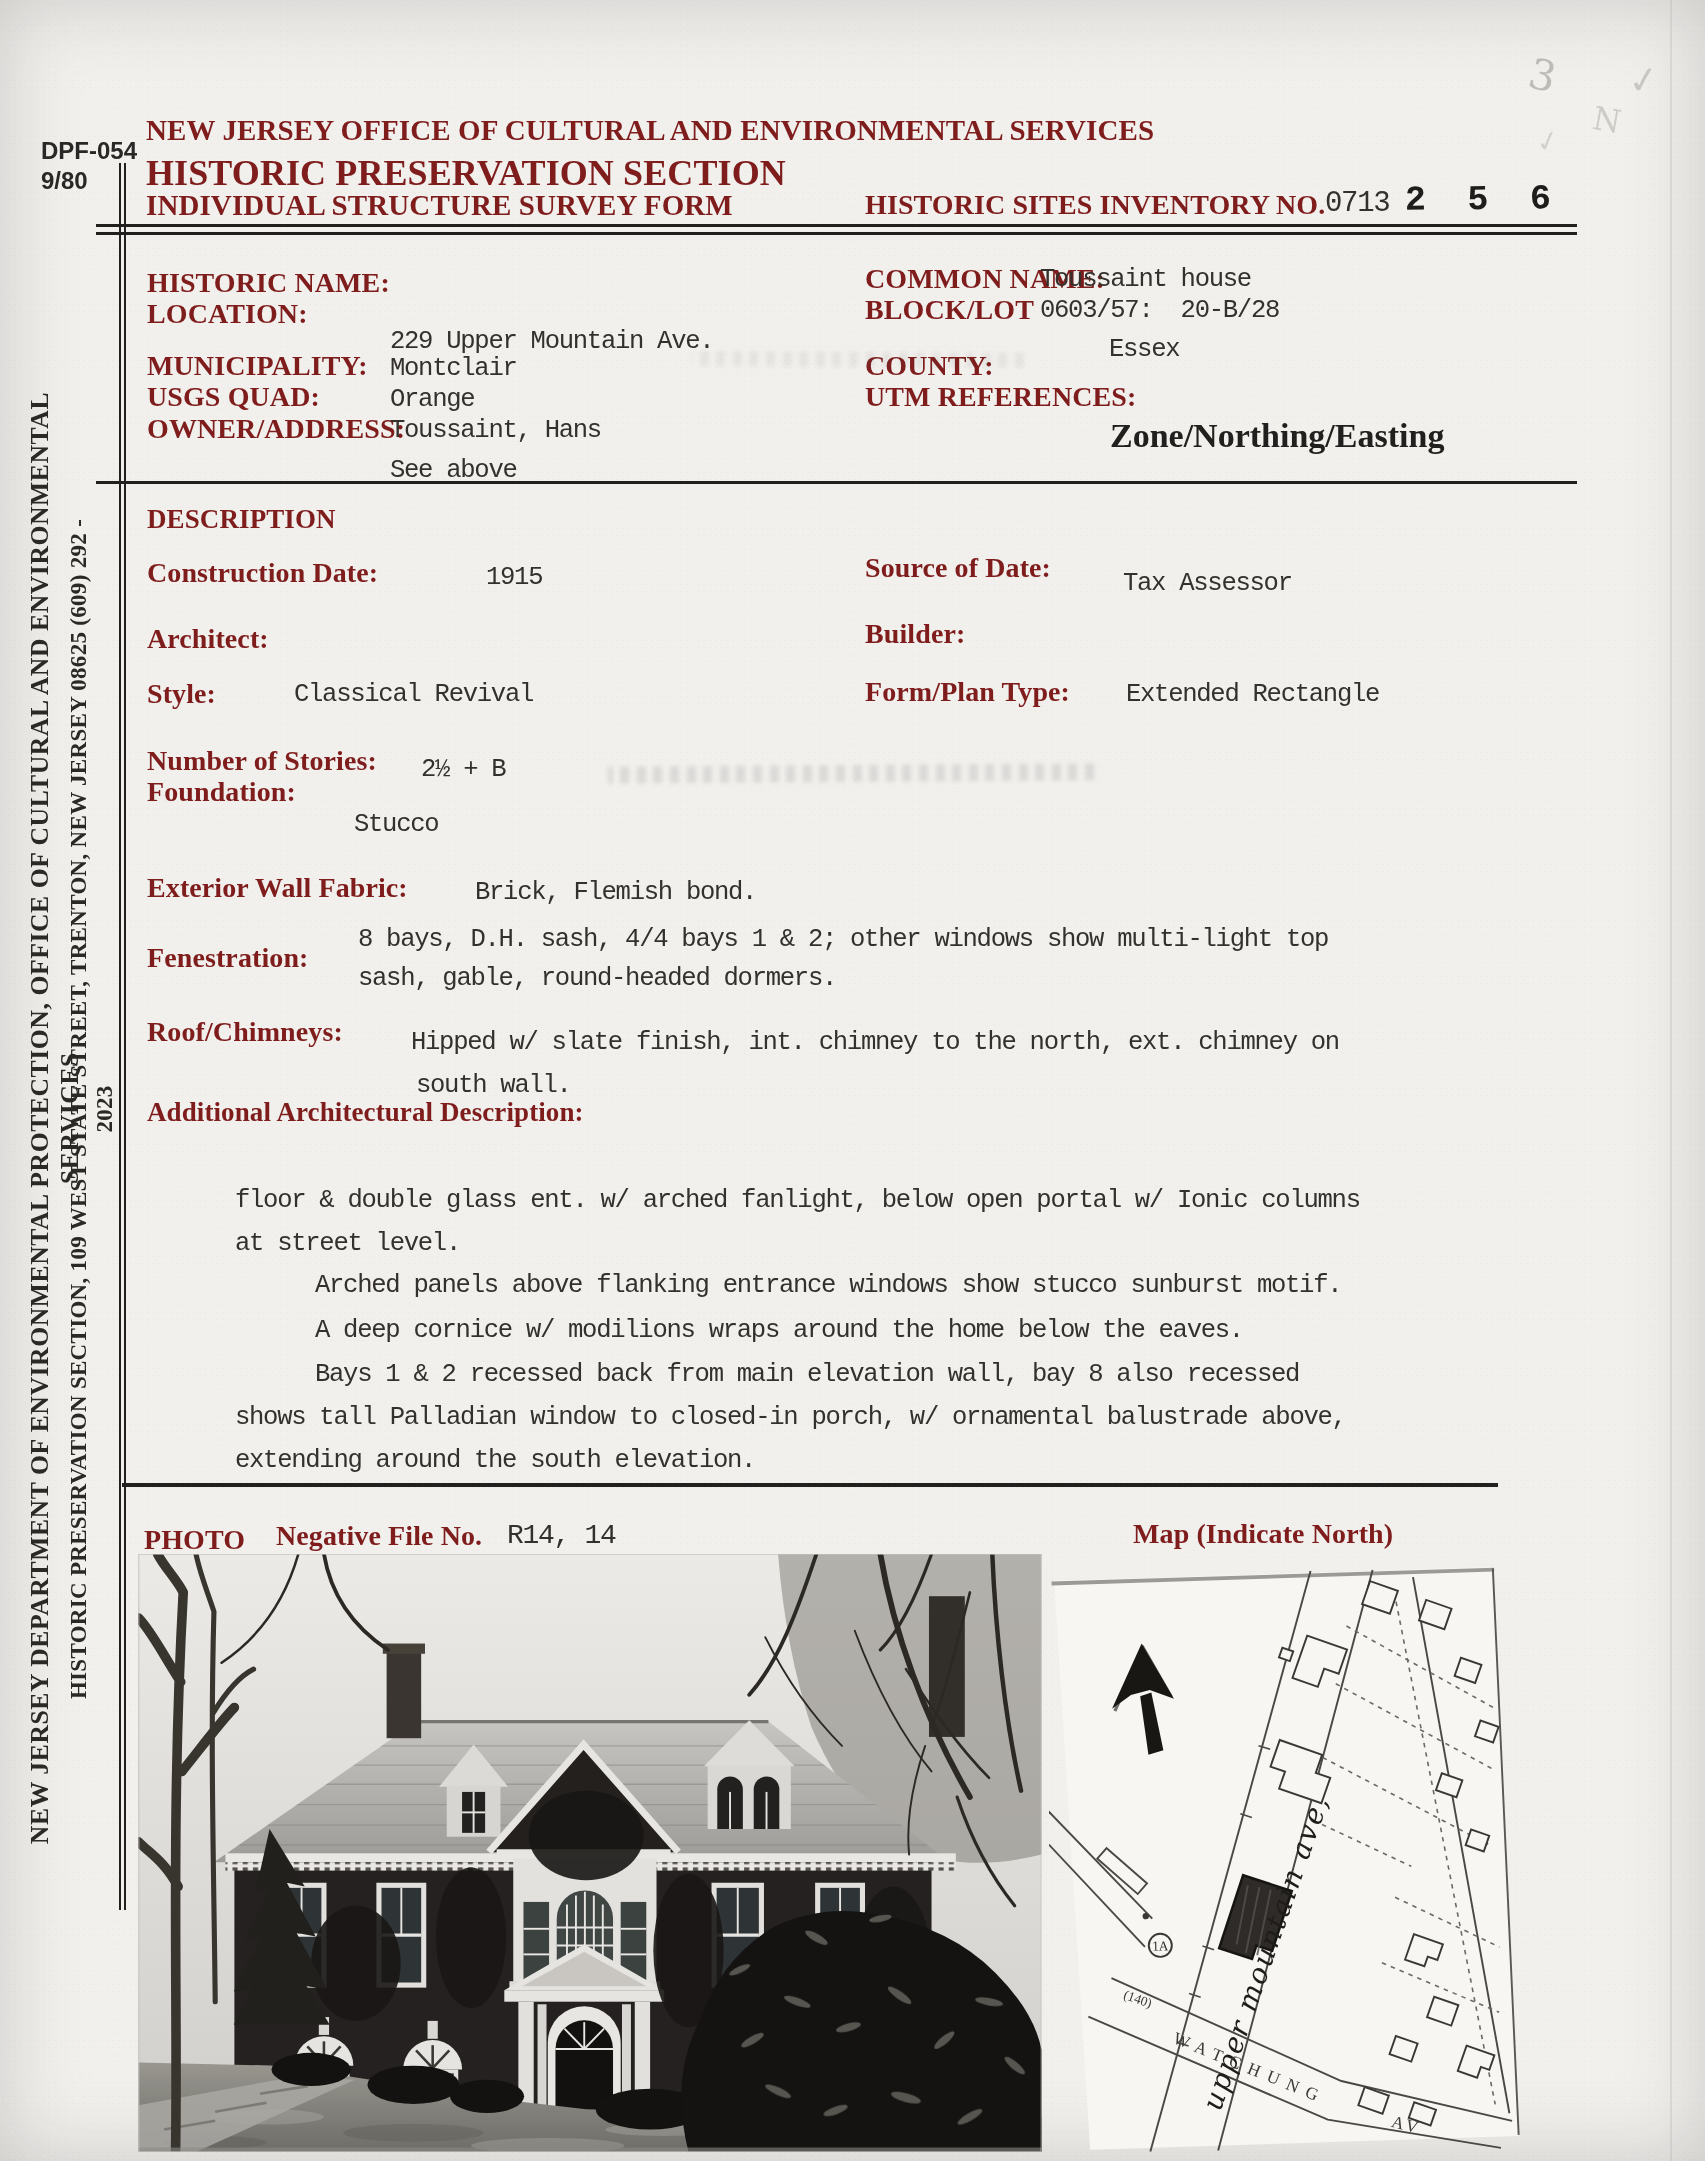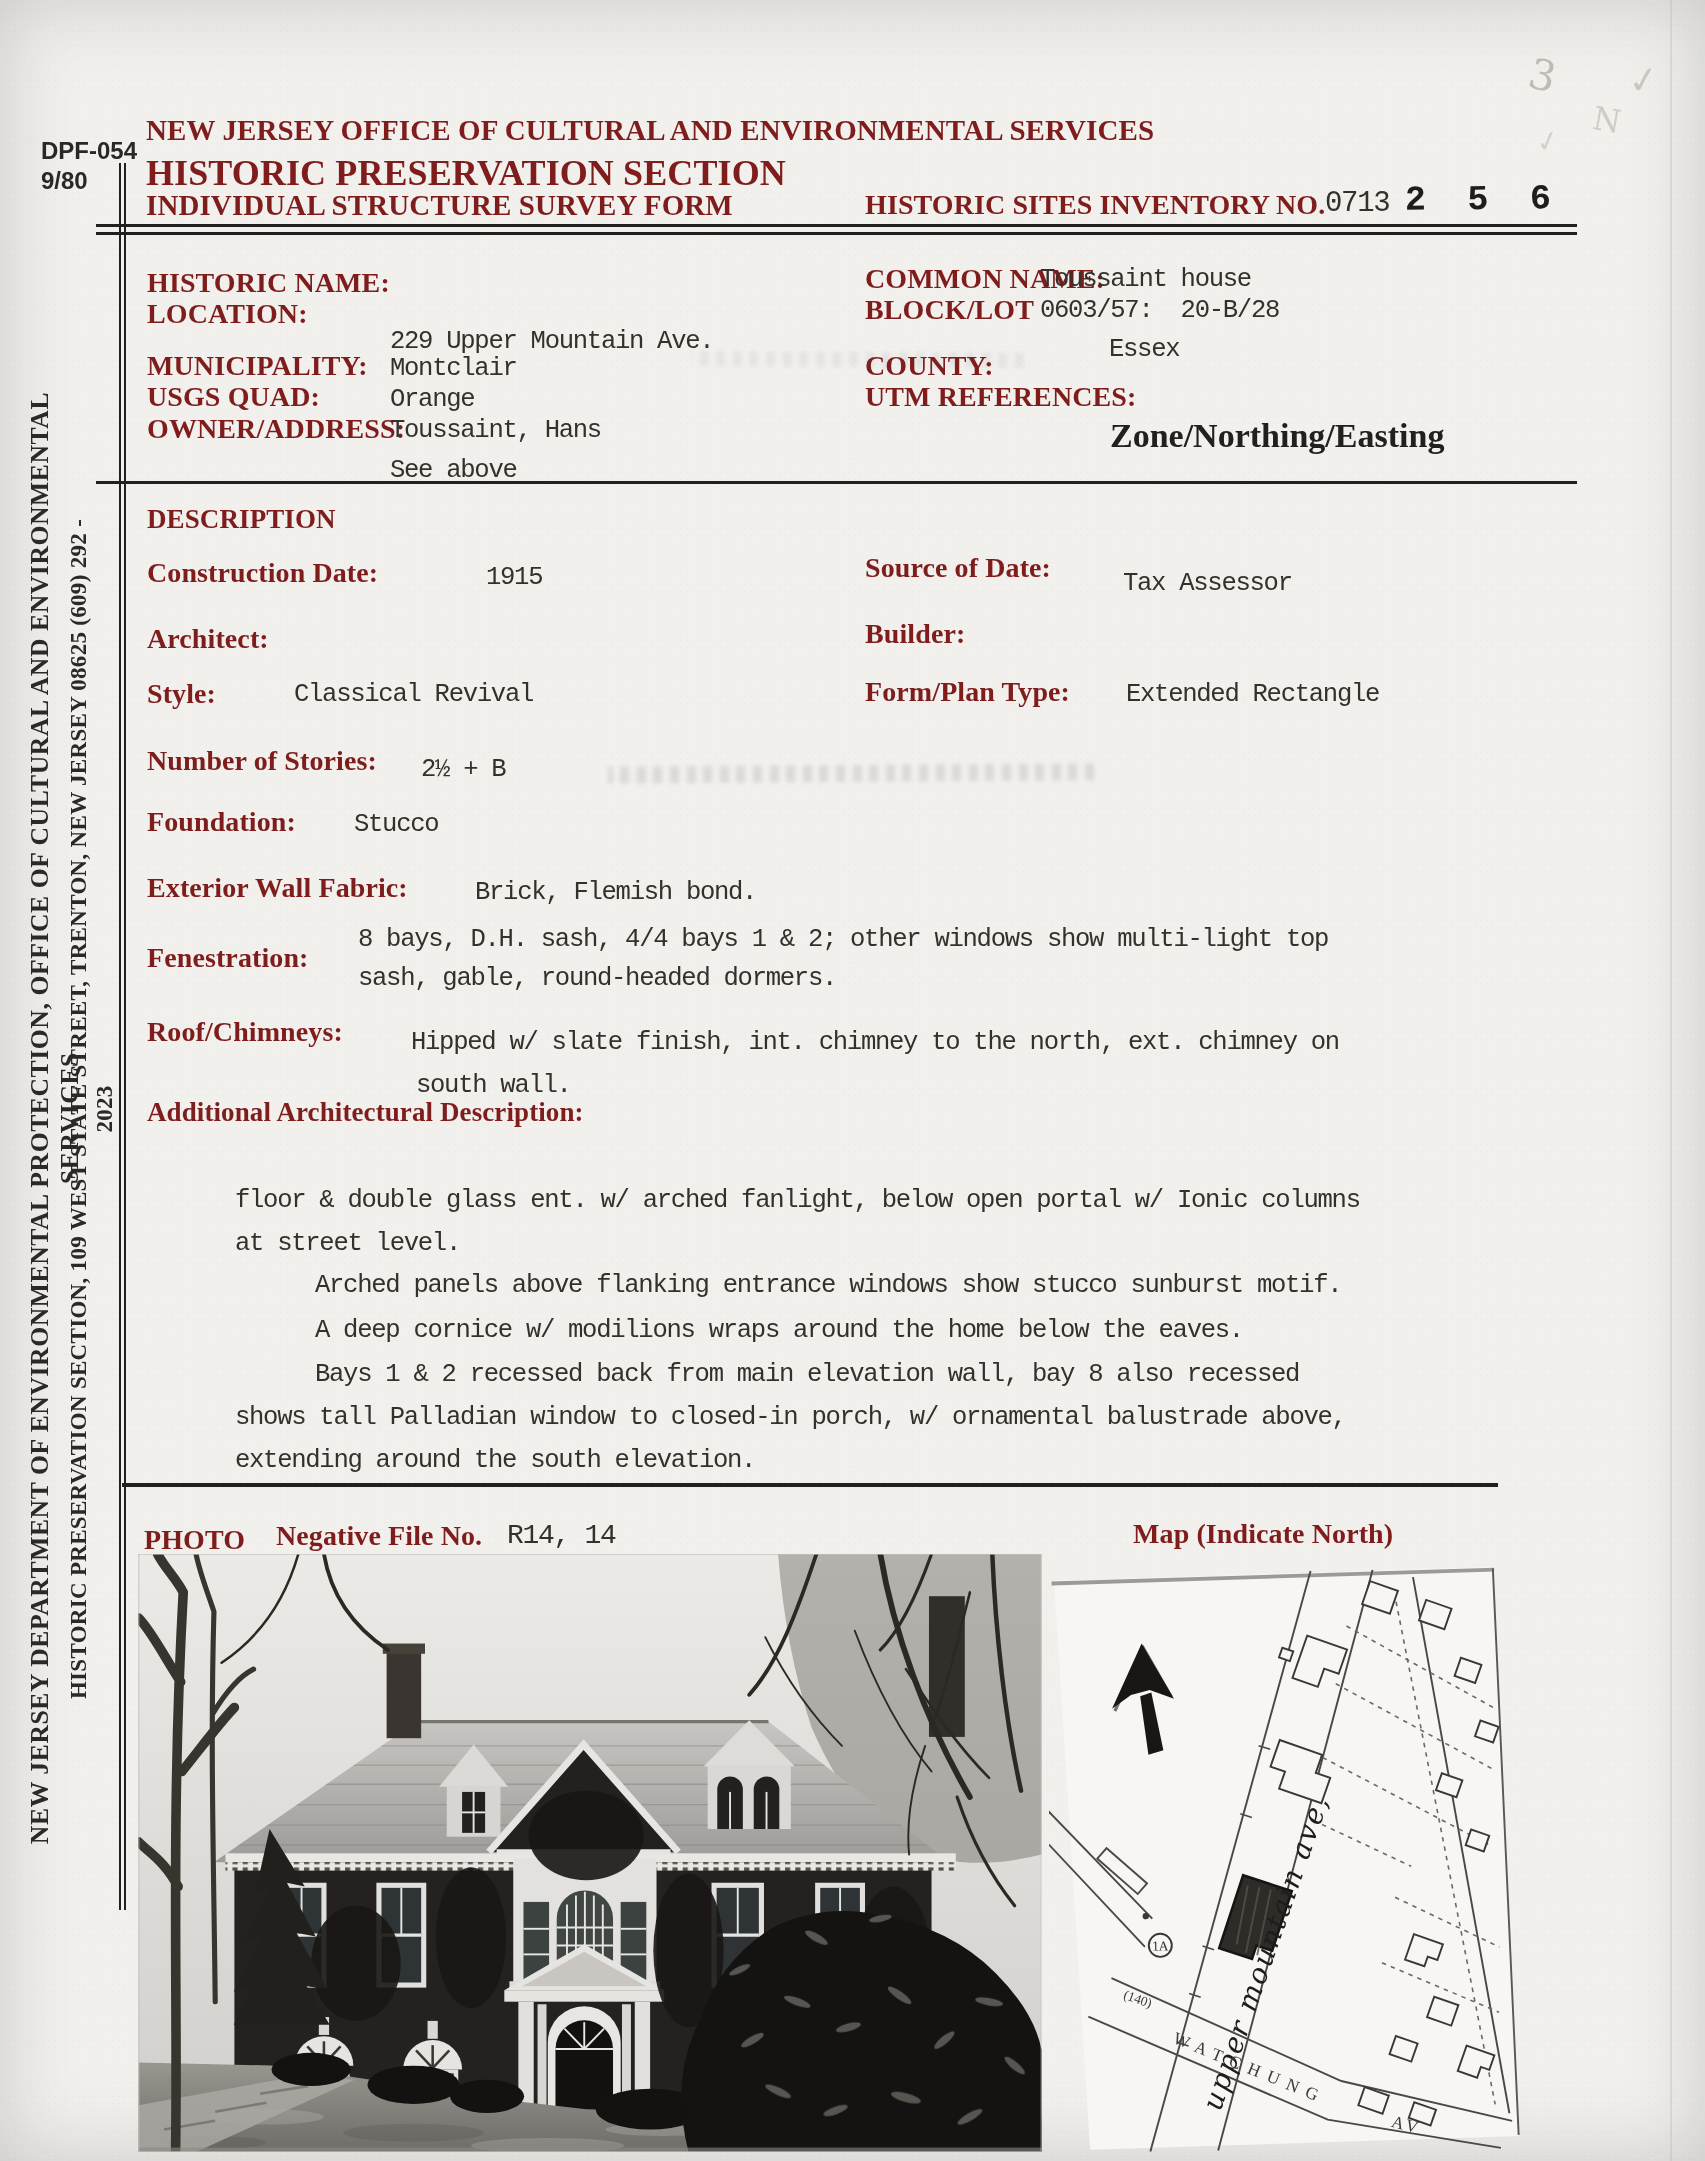--- a/index.html
+++ b/index.html
@@ -85,21 +85,21 @@
   <div class="abs typed" style="left:1123px;top:569px;">Tax Assessor</div>
   <div class="abs lbl" style="left:147px;top:623px;">Architect:</div>
   <div class="abs lbl" style="left:865px;top:618px;">Builder:</div>
   <div class="abs lbl" style="left:147px;top:678px;">Style:</div>
   <div class="abs typed" style="left:294px;top:680px;">Classical Revival</div>
   <div class="abs lbl" style="left:865px;top:676px;">Form/Plan Type:</div>
   <div class="abs typed" style="left:1126px;top:680px;">Extended Rectangle</div>
   <div class="abs lbl" style="left:147px;top:745px;">Number of Stories:</div>
   <div class="abs typed" style="left:421px;top:755px;text-align:center;">2½ + B</div>
   <div class="ghost" style="left:608px;top:765px;width:486px;height:16.6px;transform:scaleX(-1) rotate(.4deg);"></div>
-  <div class="abs lbl" style="left:147px;top:806px;">Foundation:</div>
+  <div class="abs lbl" style="left:147px;top:776px;">Foundation:</div>
   <div class="abs typed" style="left:354px;top:810px;">Stucco</div>
   <div class="abs lbl" style="left:147px;top:872px;">Exterior Wall Fabric:</div>
   <div class="abs typed" style="left:475px;top:878px;">Brick, Flemish bond.</div>
   <div class="abs lbl" style="left:147px;top:942px;">Fenestration:</div>
   <div class="abs typed" style="left:358px;top:925px;">8 bays, D.H. sash, 4/4 bays 1 &amp; 2; other windows show multi-light top</div>
   <div class="abs typed" style="left:358px;top:964px;">sash, gable, round-headed dormers.</div>
   <div class="abs lbl" style="left:147px;top:1016px;">Roof/Chimneys:</div>
   <div class="abs typed" style="left:411px;top:1028px;">Hipped w/ slate finish, int. chimney to the north, ext. chimney on</div>
   <div class="abs typed" style="left:416px;top:1071px;">south wall.</div>
   <div class="abs lbl" style="left:147px;top:1097px;font-size:27px;">Additional Architectural Description:</div>

